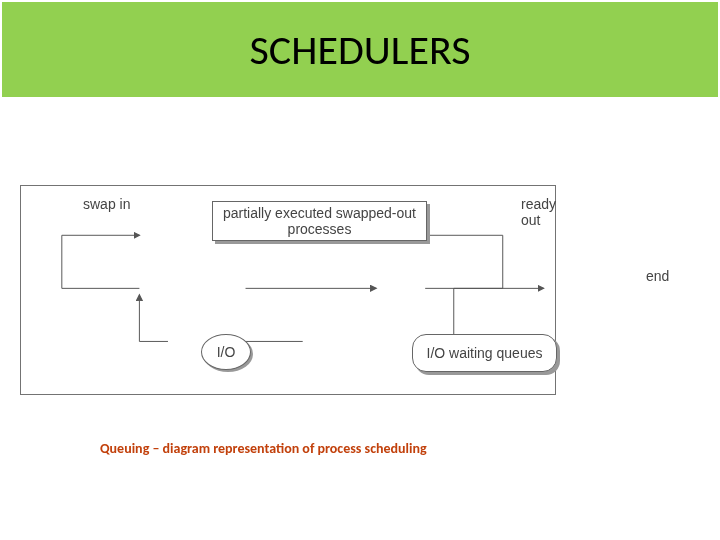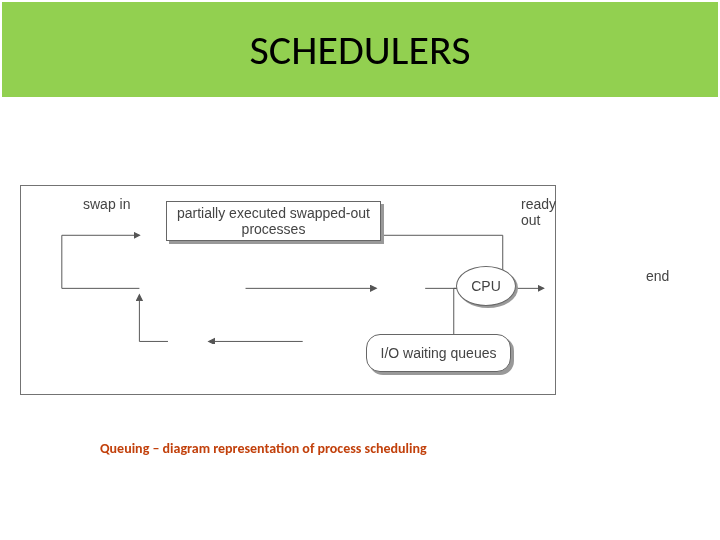--- a/index.html
+++ b/index.html
@@ -3,21 +3,21 @@
 <meta charset="utf-8">
 <style>
   * { margin: 0; padding: 0; box-sizing: border-box; }
   body { width: 720px; height: 540px; background: #fff; font-family: Calibri, Arial, sans-serif; position: relative; }
   .title-bar { background: #92d050; width: 716px; height: 95px; margin: 2px; display: flex; align-items: center; justify-content: center; }
   .title-text { font-size: 42px; color: #000; font-weight: 400; }
   .diagram-frame { position: absolute; left: 20px; top: 185px; width: 536px; height: 210px; border: 1px solid #737373; }
   .diagram-inner { position: relative; width: 100%; height: 100%; }
   .caption { position: absolute; left: 100px; top: 440px; width: 500px; font-size: 14px; font-weight: bold; color: #c2410c; line-height: 1.3; }
   
-  .dbox { position: absolute; background: #fff; border: 1px solid #666; box-shadow: 3px 3px 0 #999; display: flex; align-items: center; justify-content: center; font-size: 14px; color: #444; text-align: center; padding: 3px 6px; font-family: Arial, sans-serif; }
+  .dbox { position: absolute; background: #fff; border: 1px solid #666; box-shadow: 3px 3px 0 #999; display: flex; align-items: center; justify-content: center; font-size: 14px; color: #444; text-align: center; padding: 3px 6px; font-family: Arial, sans-serif; margin-left: 46px; }
   .dcirc { position: absolute; background: #fff; border: 1px solid #666; border-radius: 50%; box-shadow: 2px 2px 0 #999; display: flex; align-items: center; justify-content: center; font-size: 14px; color: #444; font-family: Arial, sans-serif; }
   .lbl { position: absolute; font-size: 14px; color: #444; font-family: Arial, sans-serif; }
   svg.arrows { position: absolute; left: 0; top: 0; width: 100%; height: 100%; }
   line, path, polyline { stroke: #555; stroke-width: 1.2; fill: none; }
   .arrowhead { fill: #555; }
 </style>
 </head>
 <body>
 
 <div class="title-bar">
@@ -47,19 +47,19 @@
       <line x1="345" y1="165" x2="230" y2="165" marker-end="url(#ah)"></line>
 
       <polyline points="180,165 145,165 145,108" marker-end="url(#ah)"></polyline>
     </svg>
 
     <div class="lbl" style="left:62px; top:10px;">swap in</div>
     <div class="lbl" style="left:500px; top:10px;">ready out</div>
     <div class="lbl" style="left:625px; top:82px;">end</div>
 
     <div class="dbox" style="left:145px; top:15px; width:215px; height:40px;">partially executed swapped-out processes</div>
-    <div class="dcirc" style="left:435px; top:80px; width:60px; height:40px; border-radius:50%/50%;">CPU</div>
+    <div class="dcirc" style="left:180px; top:148px; width:50px; height:36px; border-radius:50%/50%;">I/O</div>
     <div class="dbox" style="left:345px; top:148px; width:145px; height:38px;border-radius:14px;">I/O waiting queues</div>
 
   </div>
 </div>
 
 <div class="caption">Queuing – diagram representation of process scheduling</div>
 
 </body></html>

